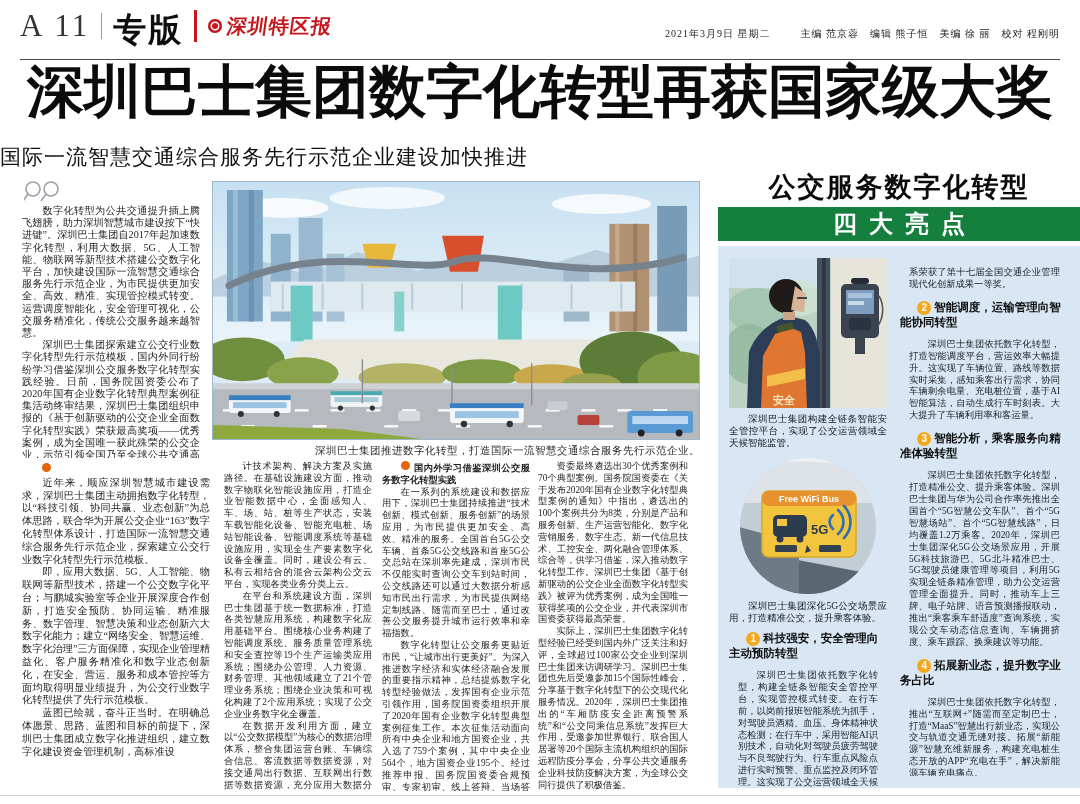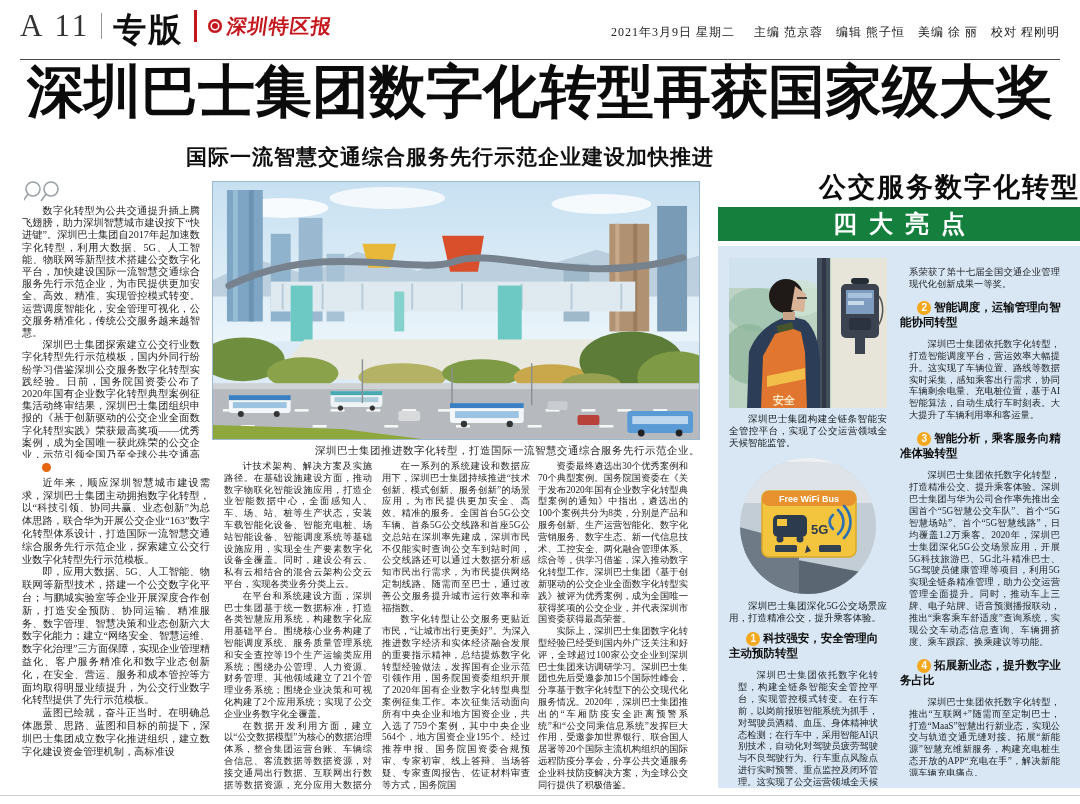--- a/index.html
+++ b/index.html
@@ -11,27 +11,27 @@
             border-bottom:1.5px solid #4a4a4a;display:flex;justify-content:space-between;align-items:flex-end;padding-bottom:11px;}
   .mh-left{display:flex;align-items:center;gap:11px;}
   .page-num{font-size:31px;letter-spacing:3px;color:#333;}
   .div-v{width:1px;height:26px;background:#9a9a9a;}
   .section-name{font-size:33px;font-weight:bold;font-family:"Liberation Sans","DejaVu Sans",sans-serif;
                 letter-spacing:2px;color:#0e0e0e;line-height:36px;margin-top:8px;}
   .div-red{width:2.5px;height:32px;background:#c4161c;}
   .paper-logo{display:flex;align-items:center;gap:5px;}
   .logo-disc{width:14px;height:14px;border-radius:50%;background:#c4161c;box-shadow:inset 0 0 0 2.5px #c4161c, inset 0 0 0 4px #fff;}
   .logo-text{color:#c4161c;font-size:20px;font-weight:bold;transform:skewX(-8deg);letter-spacing:1px;}
-  .mh-right{font-size:12px;color:#222;display:flex;gap:19px;padding-bottom:7px;letter-spacing:1px;}
+  .mh-right{font-size:10px;color:#222;display:flex;gap:30px;padding-bottom:7px;letter-spacing:1px;}
 
   
   .headline{position:absolute;top:52px;left:16px;right:16px;margin:0;text-align:center;
             font-size:57px;font-weight:bold;color:#0b0b0b;letter-spacing:0px;line-height:80px;}
-  .subheadline{position:absolute;top:143px;left:0;right:180px;margin:0;text-align:center;
-            font-size:21px;font-weight:bold;color:#101010;letter-spacing:1px;}
+  .subheadline{position:absolute;top:143px;left:0;right:180px;margin:0;text-align:left;
+            font-size:21px;font-weight:normal;color:#101010;letter-spacing:1px;}
 
   
   .intro-box{position:absolute;left:22px;top:180px;width:178px;height:278px;overflow:hidden;}
   .quote-marks{display:block;margin:0 0 3px 2px;}
   .intro-box p{font-size:10.2px;line-height:12.2px;text-align:justify;text-indent:2em;margin:0;color:#1d1d1d;}
 
   
   .main-photo{position:absolute;left:212px;top:181px;width:488px;height:259px;
               border:1px solid #9cb9ce;box-sizing:border-box;background:#dcebf5;}
   .main-photo svg{display:block;width:100%;height:100%;}
@@ -44,21 +44,21 @@
   .col1{left:22px;width:188px;top:463px;}
   .col1 p{font-size:10.2px;line-height:12.8px;}
   .col2{left:224px;width:148px;}
   .col3{left:382px;width:148px;}
   .col4{left:538px;width:150px;}
   .sec-title{font-size:12.5px;font-weight:bold;line-height:16.5px;margin:0 0 5px 0;color:#0d0d0d;
              text-indent:1.7em;text-align:left;}
   .dot{display:inline-block;width:9px;height:9px;border-radius:50%;background:#e4650e;margin-right:4px;vertical-align:1px;}
 
   
-  .panel-title{position:absolute;left:718px;top:169px;width:362px;margin:0;text-align:right;
+  .panel-title{position:absolute;left:718px;top:169px;width:362px;margin:0;text-align:center;
                font-size:27px;font-weight:bold;color:#0b0b0b;letter-spacing:2px;}
   .panel-banner{position:absolute;left:718px;top:207px;width:362px;height:34px;background:#15803d;
                 color:#ffffff;font-size:24px;font-weight:bold;text-align:center;line-height:35px;letter-spacing:12px;text-indent:12px;}
   .panel{position:absolute;left:718px;top:246px;width:362px;height:542px;background:#d8e7f3;
          padding:12px 11px;box-sizing:border-box;display:flex;gap:13px;overflow:hidden;}
   .p-left{width:158px;flex:none;}
   .p-right{flex:1;overflow:hidden;}
   .panel p.body{font-size:9.3px;line-height:11.9px;text-align:justify;text-indent:2em;margin:9px;color:#20242a;}
   .panel p.lead{text-indent:0;}
   .item-title{font-size:11.5px;font-weight:bold;line-height:15px;margin:7px 0 4px;text-indent:1.5em;color:#0d0d0d;text-align:left;}
@@ -242,20 +242,21 @@
     <p>蓝图已绘就，奋斗正当时。在明确总体愿景、思路、蓝图和目标的前提下，深圳巴士集团成立数字化推进组织，建立数字化建设资金管理机制，高标准设</p>
   </section>
 
   <section class="col col2">
     <p>计技术架构、解决方案及实施路径。在基础设施建设方面，推动数字物联化智能设施应用，打造企业智能数据中心，全面感知人、车、场、站、桩等生产状态，安装车载智能化设备、智能充电桩、场站智能设备、智能调度系统等基础设施应用，实现全生产要素数字化设备全覆盖。同时，建设公有云、私有云相结合的混合云架构公交云平台，实现各类业务分类上云。</p>
     <p>在平台和系统建设方面，深圳巴士集团基于统一数据标准，打造各类智慧应用系统，构建数字化应用基础平台。围绕核心业务构建了智能调度系统、服务质量管理系统和安全查控等19个生产运输类应用系统；围绕办公管理、人力资源、财务管理、其他领域建立了21个管理业务系统；围绕企业决策和可视化构建了2个应用系统；实现了公交企业业务数字化全覆盖。</p>
     <p>在数据开发利用方面，建立以“公交数据模型”为核心的数据治理体系，整合集团运营台账、车辆综合信息、客流数据等数据资源，对接交通局出行数据、互联网出行数据等数据资源，充分应用大数据分析技术，实现公交运营多维度动态分析与综合管理。</p>
   </section>
 
   <section class="col col3">
+    <p class="sec-title"><span class="dot"></span><span>国内外学习借鉴深圳公交服务数字化转型实践</span></p>
     <p>在一系列的系统建设和数据应用下，深圳巴士集团持续推进“技术创新、模式创新、服务创新”的场景应用，为市民提供更加安全、高效、精准的服务。全国首台5G公交车辆、首条5G公交线路和首座5G公交总站在深圳率先建成，深圳市民不仅能实时查询公交车到站时间，公交线路还可以通过大数据分析感知市民出行需求，为市民提供网络定制线路、随需而至巴士，通过改善公交服务提升城市运行效率和幸福指数。</p>
     <p>数字化转型让公交服务更贴近市民，“让城市出行更美好”。为深入推进数字经济和实体经济融合发展的重要指示精神，总结提炼数字化转型经验做法，发挥国有企业示范引领作用，国务院国资委组织开展了2020年国有企业数字化转型典型案例征集工作。本次征集活动面向所有中央企业和地方国资企业，共入选了759个案例，其中中央企业564个，地方国资企业195个。经过推荐申报、国务院国资委合规预审、专家初审、线上答辩、当场答疑、专家查阅报告、佐证材料审查等方式，国务院国</p>
   </section>
 
   <section class="col col4">
     <p>资委最终遴选出30个优秀案例和70个典型案例。国务院国资委在《关于发布2020年国有企业数字化转型典型案例的通知》中指出，遴选出的100个案例共分为8类，分别是产品和服务创新、生产运营智能化、数字化营销服务、数字生态、新一代信息技术、工控安全、两化融合管理体系、综合等，供学习借鉴，深入推动数字化转型工作。深圳巴士集团《基于创新驱动的公交企业全面数字化转型实践》被评为优秀案例，成为全国唯一获得奖项的公交企业，并代表深圳市国资委获得最高荣誉。</p>
     <p>实际上，深圳巴士集团数字化转型经验已经受到国内外广泛关注和好评，全球超过100家公交企业到深圳巴士集团来访调研学习。深圳巴士集团也先后受邀参加15个国际性峰会，分享基于数字化转型下的公交现代化服务情况。2020年，深圳巴士集团推出的“车厢防疫安全距离预警系统”和“公交同乘信息系统”发挥巨大作用，受邀参加世界银行、联合国人居署等20个国际主流机构组织的国际远程防疫分享会，分享公共交通服务企业科技防疫解决方案，为全球公交同行提供了积极借鉴。</p>
   </section>
 
   <h2 class="panel-title">公交服务数字化转型</h2>

